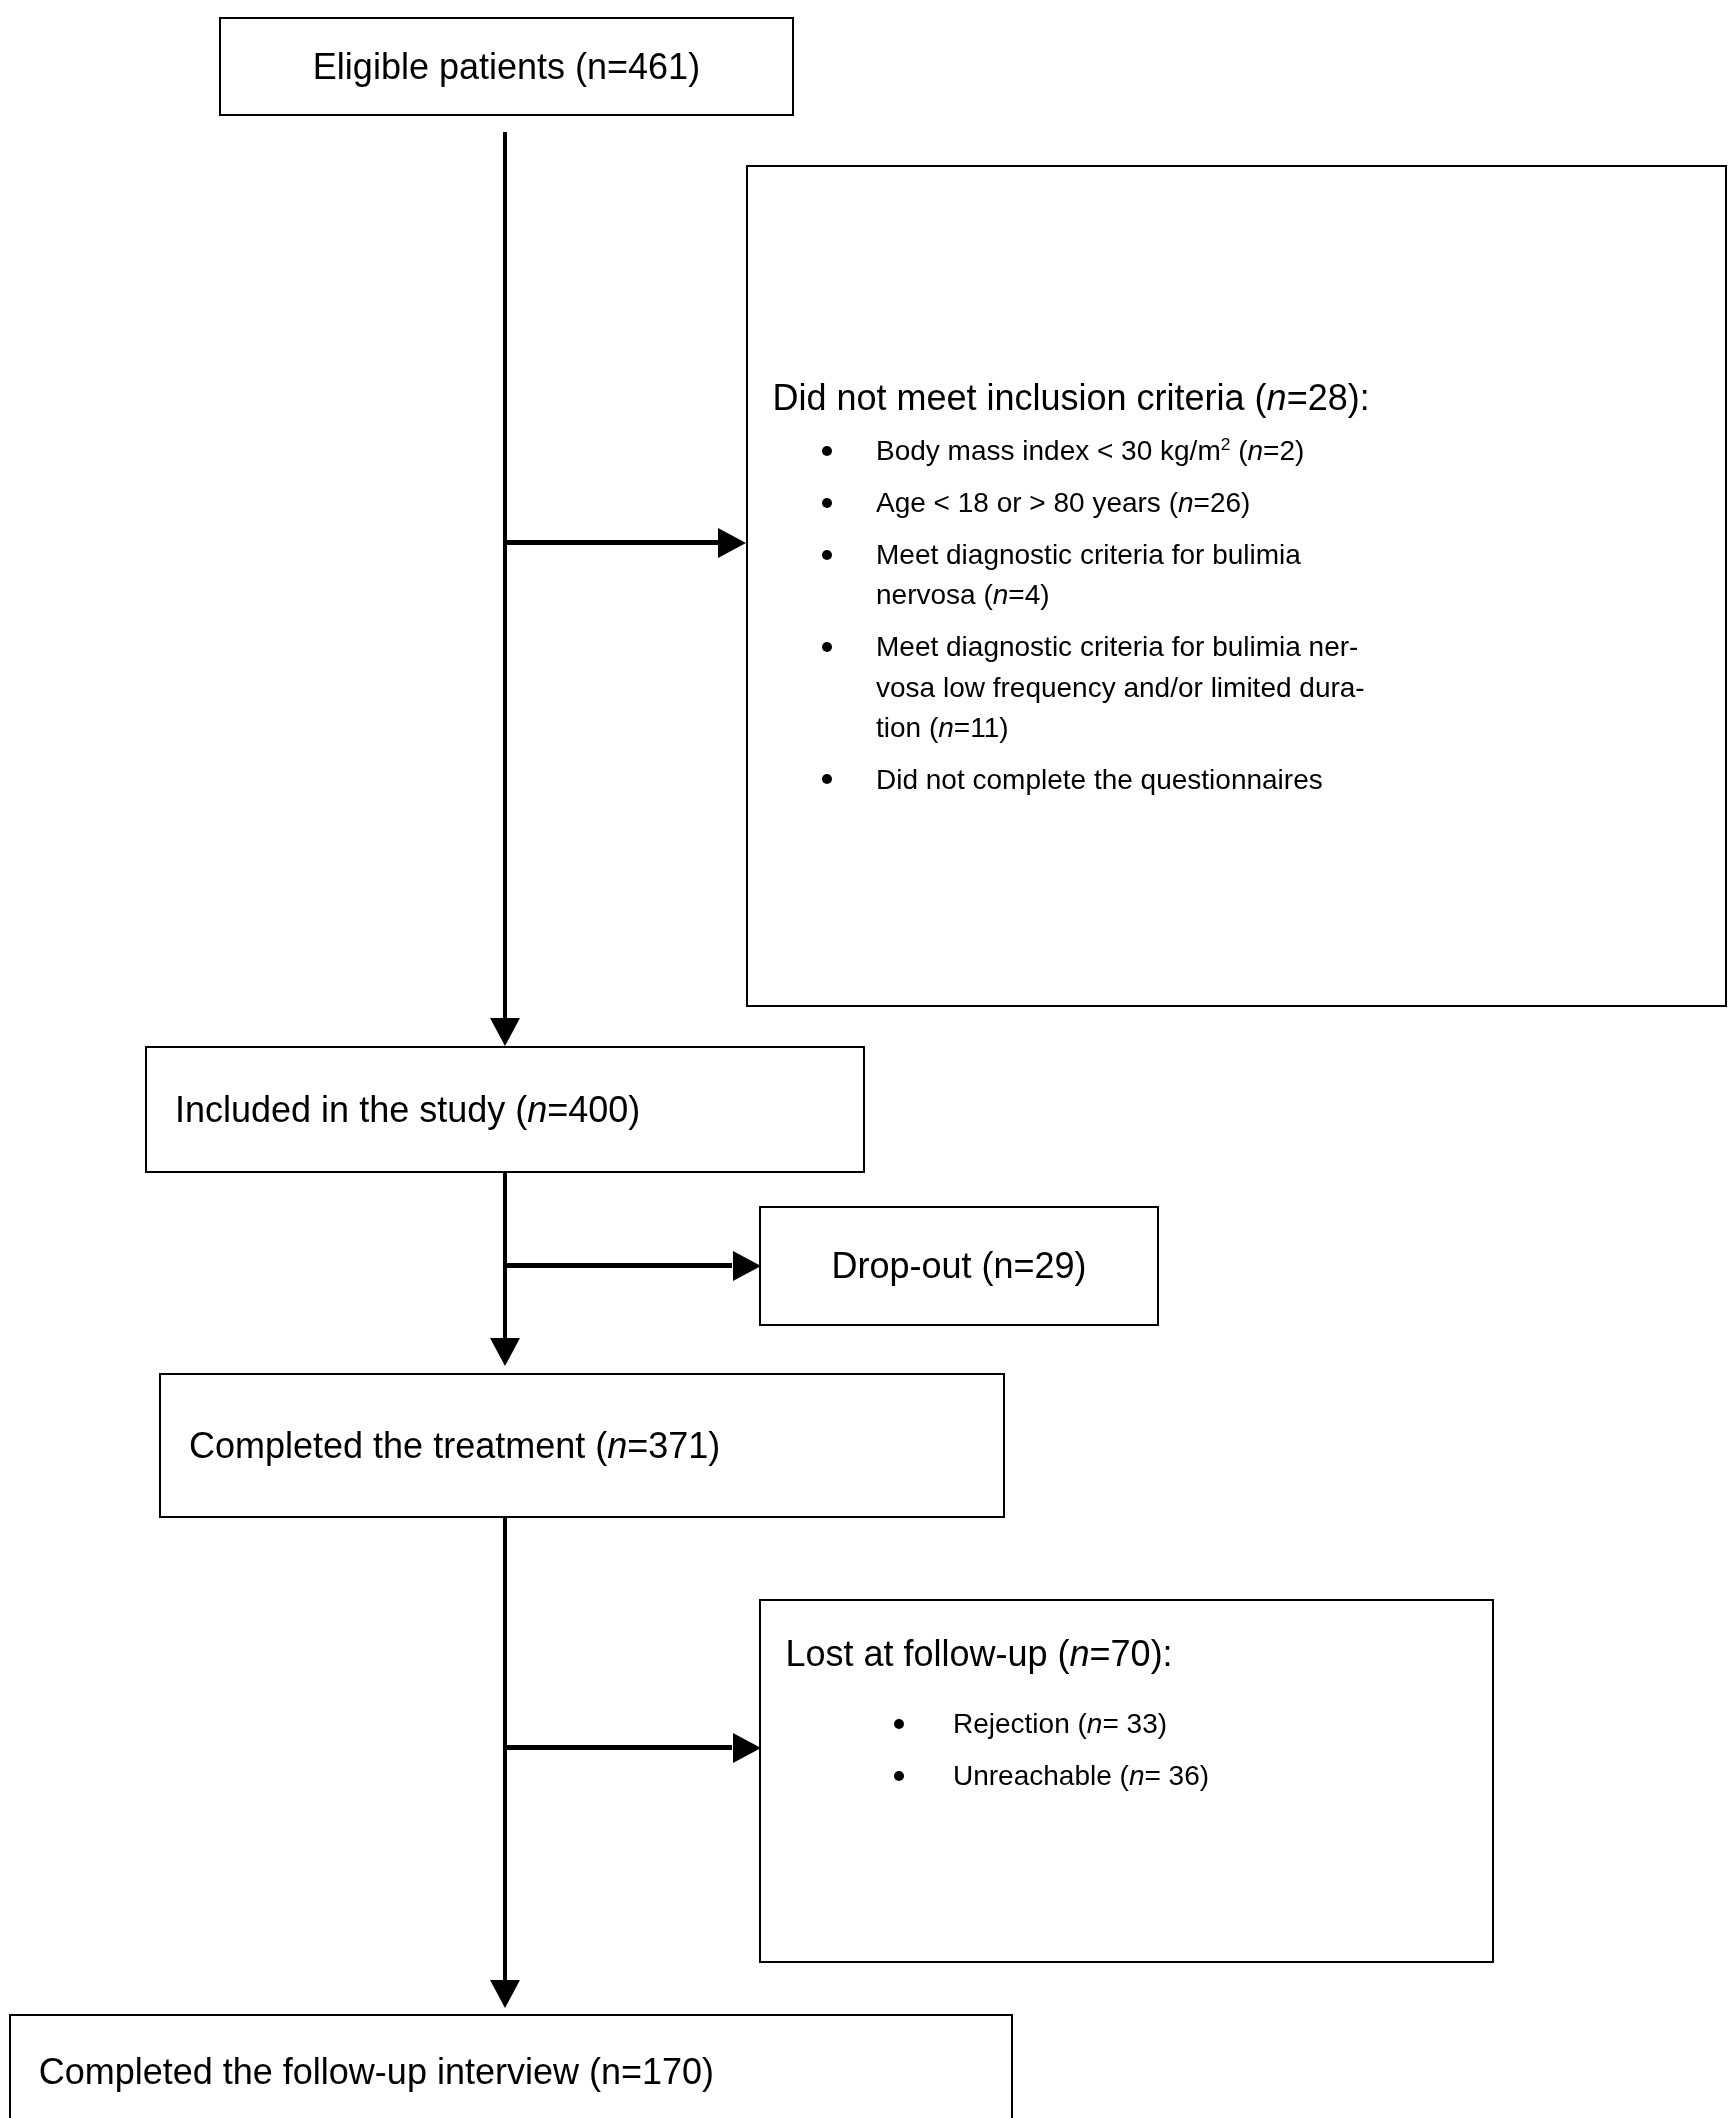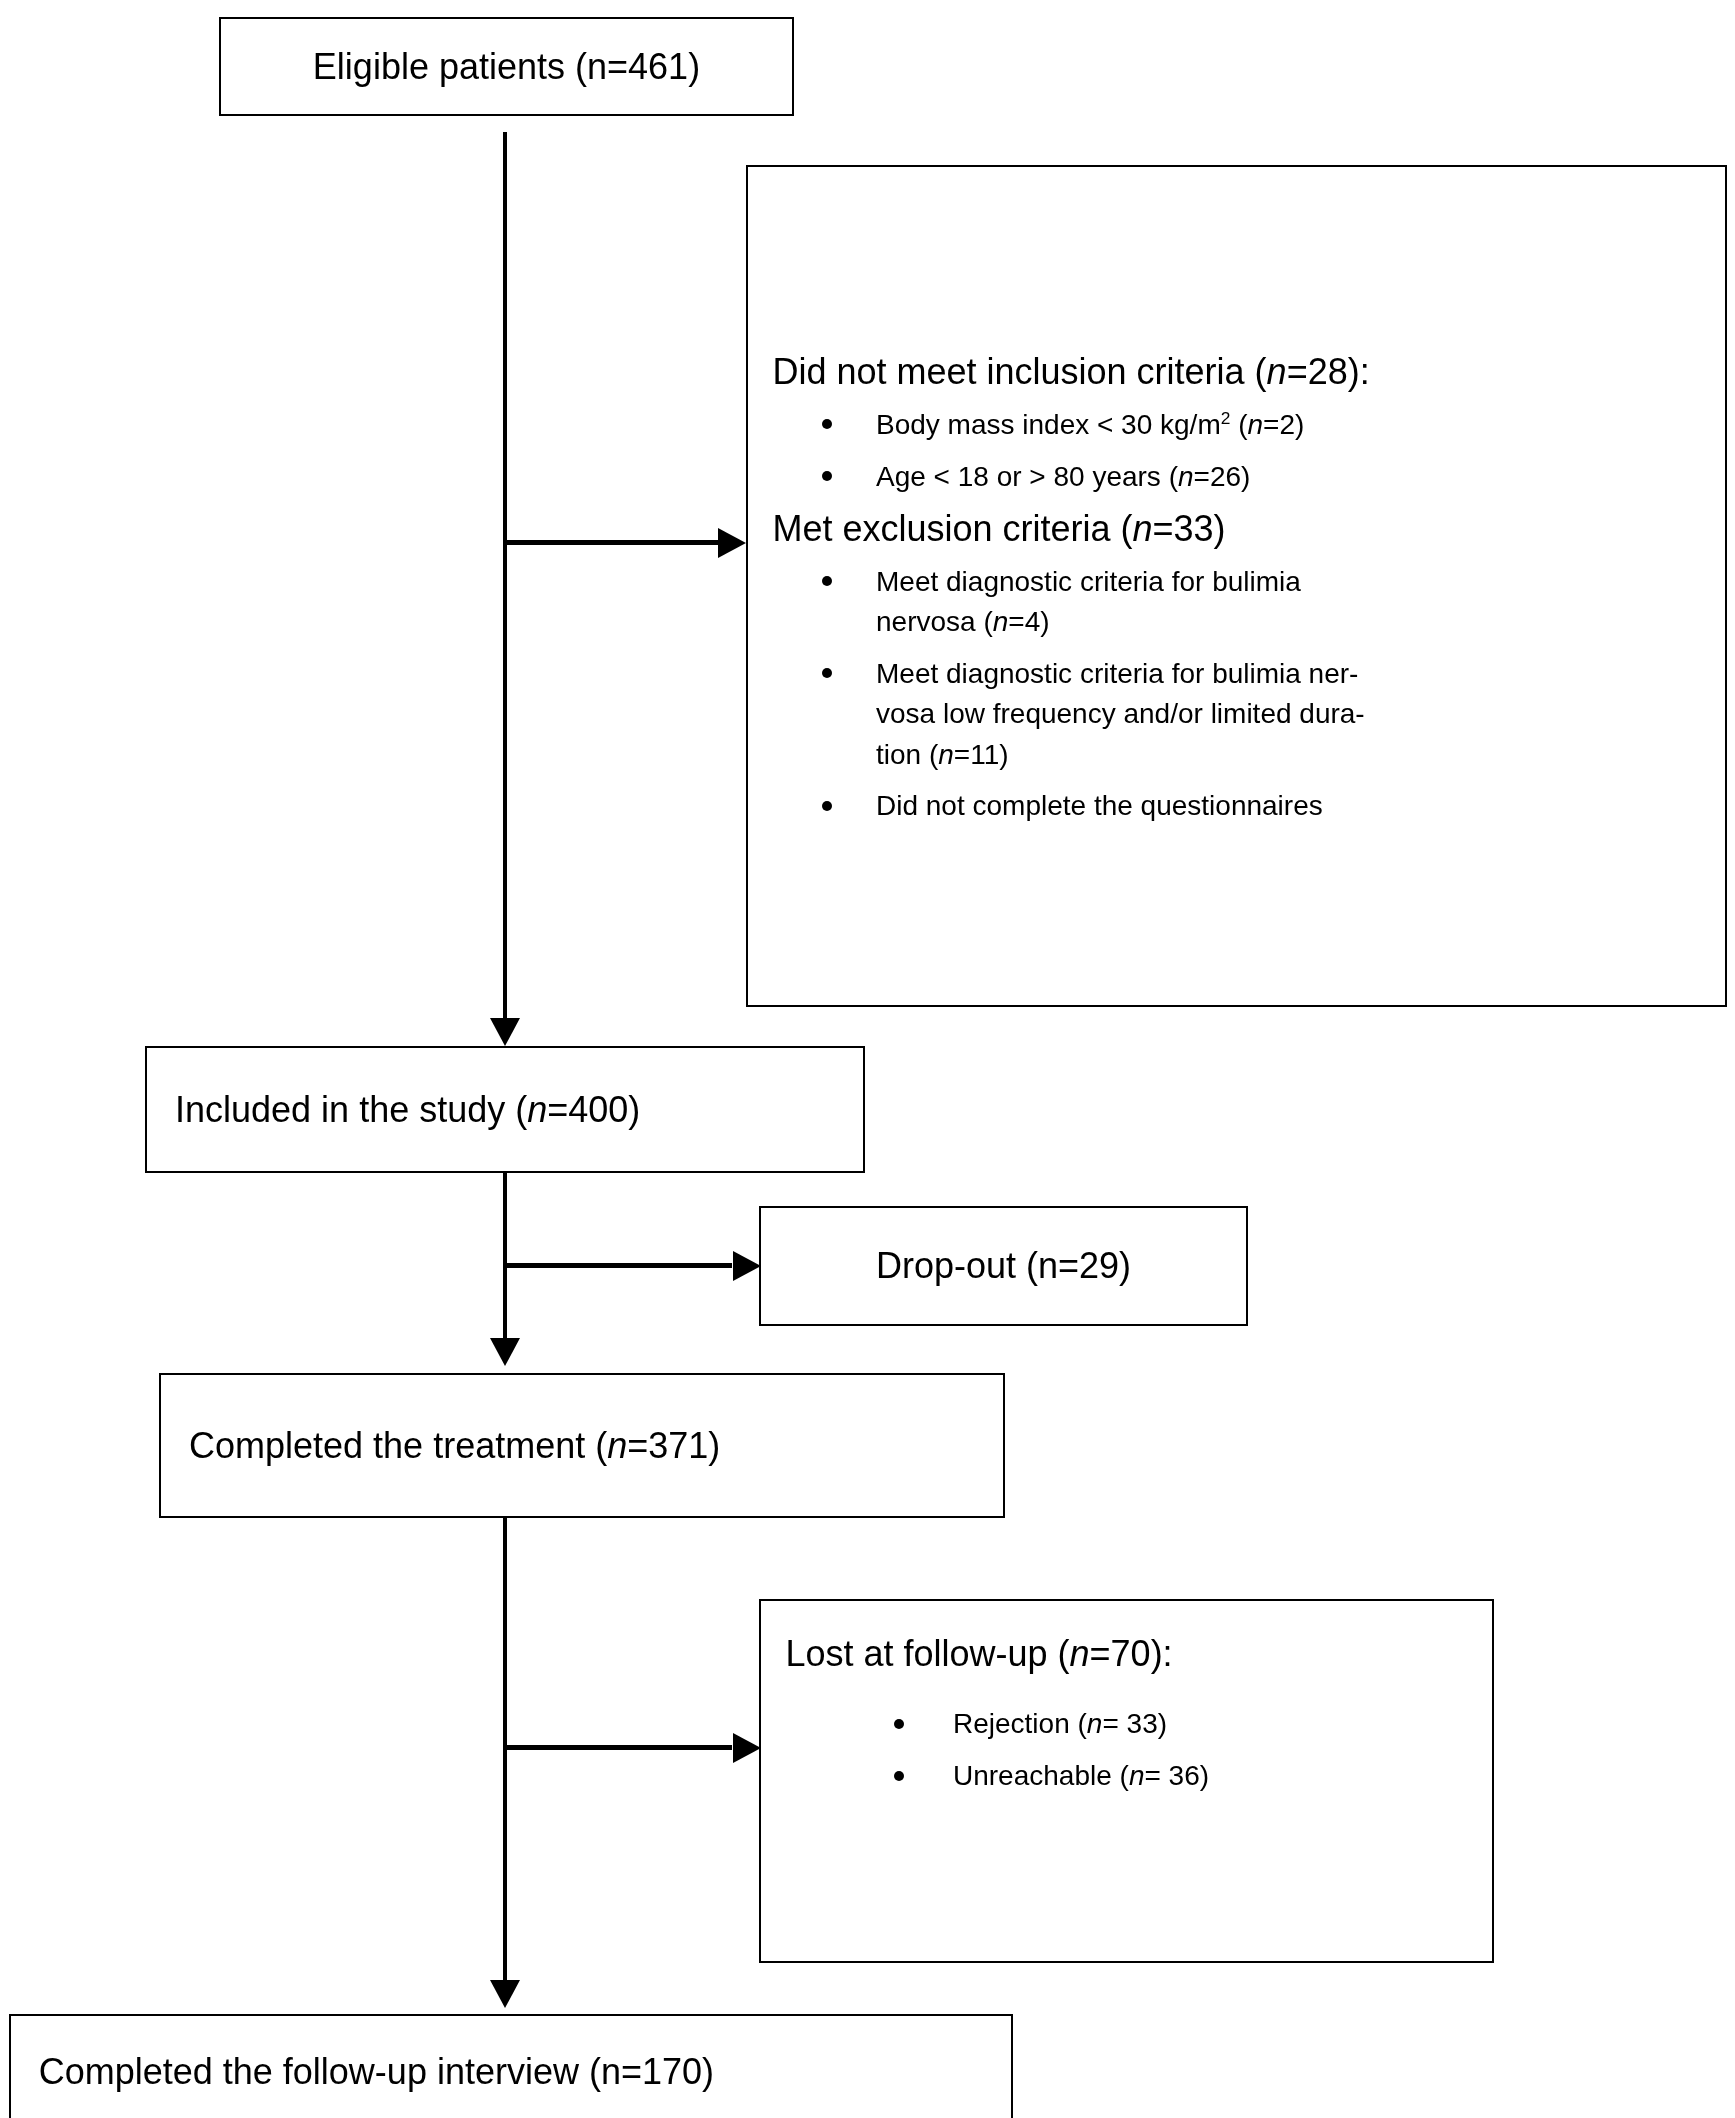--- a/index.html
+++ b/index.html
@@ -131,23 +131,20 @@
     <ul class="bullets">
       <li>
         <span class="dot"></span>
         Body mass index &lt; 30 kg/m<span class="sup">2</span> (<span class="ital">n</span>=2)
       </li>
       <li>
         <span class="dot"></span>
         Age &lt; 18 or &gt; 80 years (<span class="ital">n</span>=26)
       </li>
     </ul>
-    <div class="lead-line" style="margin-top:2.3px;">
-      Met exclusion criteria (<span class="ital">n</span>=33)
-    </div>
     <ul class="bullets">
       <li>
         <span class="dot"></span>
         Meet diagnostic criteria for bulimia<br>nervosa (<span class="ital">n</span>=4)
       </li>
       <li>
         <span class="dot"></span>
         Meet diagnostic criteria for bulimia ner-<br>vosa low frequency and/or limited dura-<br>tion (<span class="ital">n</span>=11)
       </li>
       <li>
@@ -162,21 +159,21 @@
       Included in the study (<span class="ital">n</span>=400)
     </div>
   </div>
 
   <div class="vline" style="left:503px; top:1172px; height:168px;"></div>
   <div class="arrow-down" style="left:490px; top:1338px;"></div>
 
   <div class="hline" style="left:503px; top:1263px; width:229px;"></div>
   <div class="arrow-right" style="left:733px; top:1251px;"></div>
 
-  <div class="box" style="left:759px; top:1206px; width:489px; height:120px;">
+  <div class="box" style="left:759px; top:1206px; width:400px; height:120px;">
     <div class="box-text center-text">
       Drop-out (n=29)
     </div>
   </div>
 
   <div class="box" style="left:159px; top:1373px; width:846px; height:145px;">
     <div class="box-text left-text">
       Completed the treatment (<span class="ital">n</span>=371)
     </div>
   </div>

